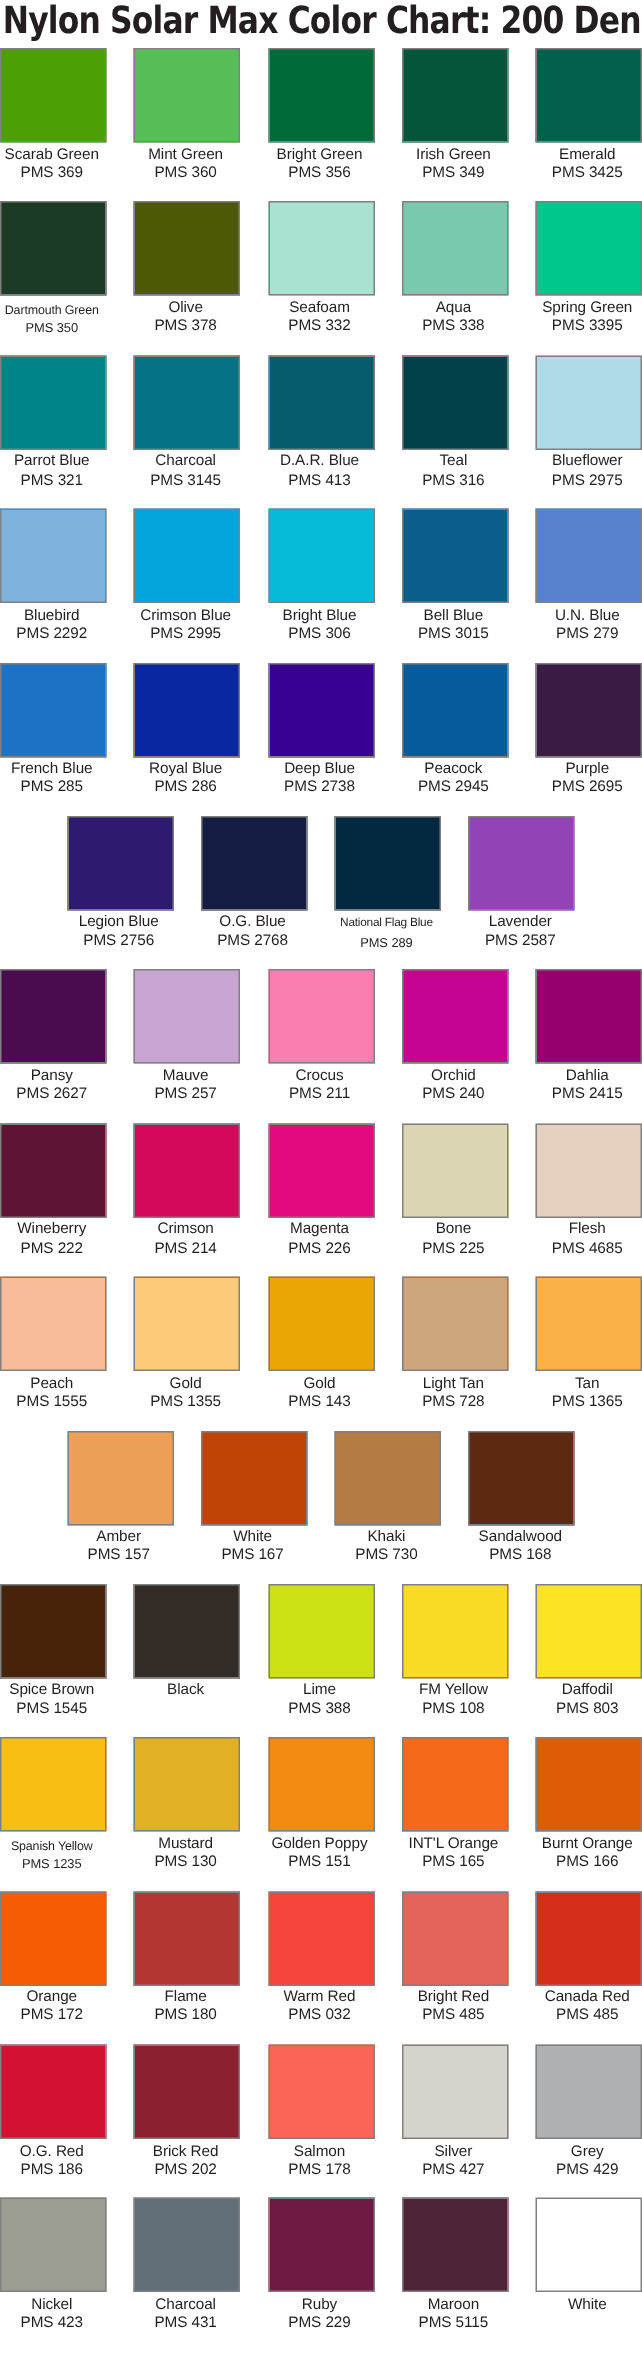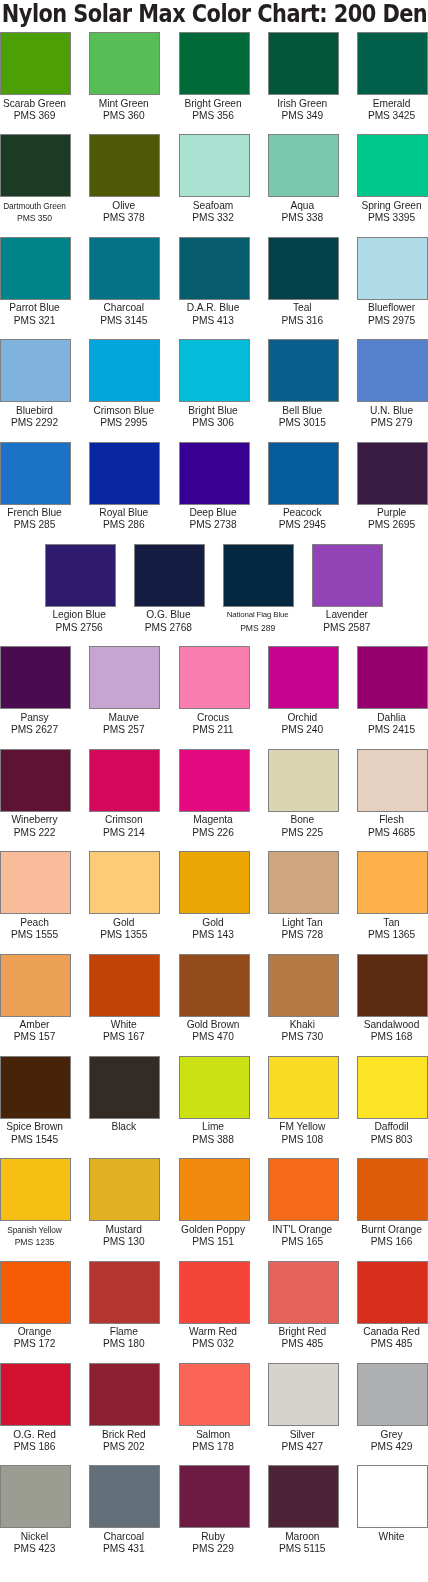--- a/index.html
+++ b/index.html
@@ -431,27 +431,20 @@
           </div>
         </div>
         <div class="swatch-cell">
           <div class="swatch-chip" style="background: rgb(193, 67, 5); border-color: rgb(128, 128, 128);"></div>
           <div class="swatch-label">
             <span class="swatch-name">White</span>
             <span class="swatch-pms">PMS 167</span>
           </div>
         </div>
         <div class="swatch-cell">
-          <div class="swatch-chip" style="background: rgb(147, 75, 27); border-color: rgb(128, 128, 128);"></div>
-          <div class="swatch-label">
-            <span class="swatch-name">Gold Brown</span>
-            <span class="swatch-pms">PMS 470</span>
-          </div>
-        </div>
-        <div class="swatch-cell">
           <div class="swatch-chip" style="background: rgb(181, 123, 69); border-color: rgb(128, 128, 128);"></div>
           <div class="swatch-label">
             <span class="swatch-name">Khaki</span>
             <span class="swatch-pms">PMS 730</span>
           </div>
         </div>
         <div class="swatch-cell">
           <div class="swatch-chip" style="background: rgb(92, 41, 17); border-color: rgb(128, 128, 128);"></div>
           <div class="swatch-label">
             <span class="swatch-name">Sandalwood</span>

